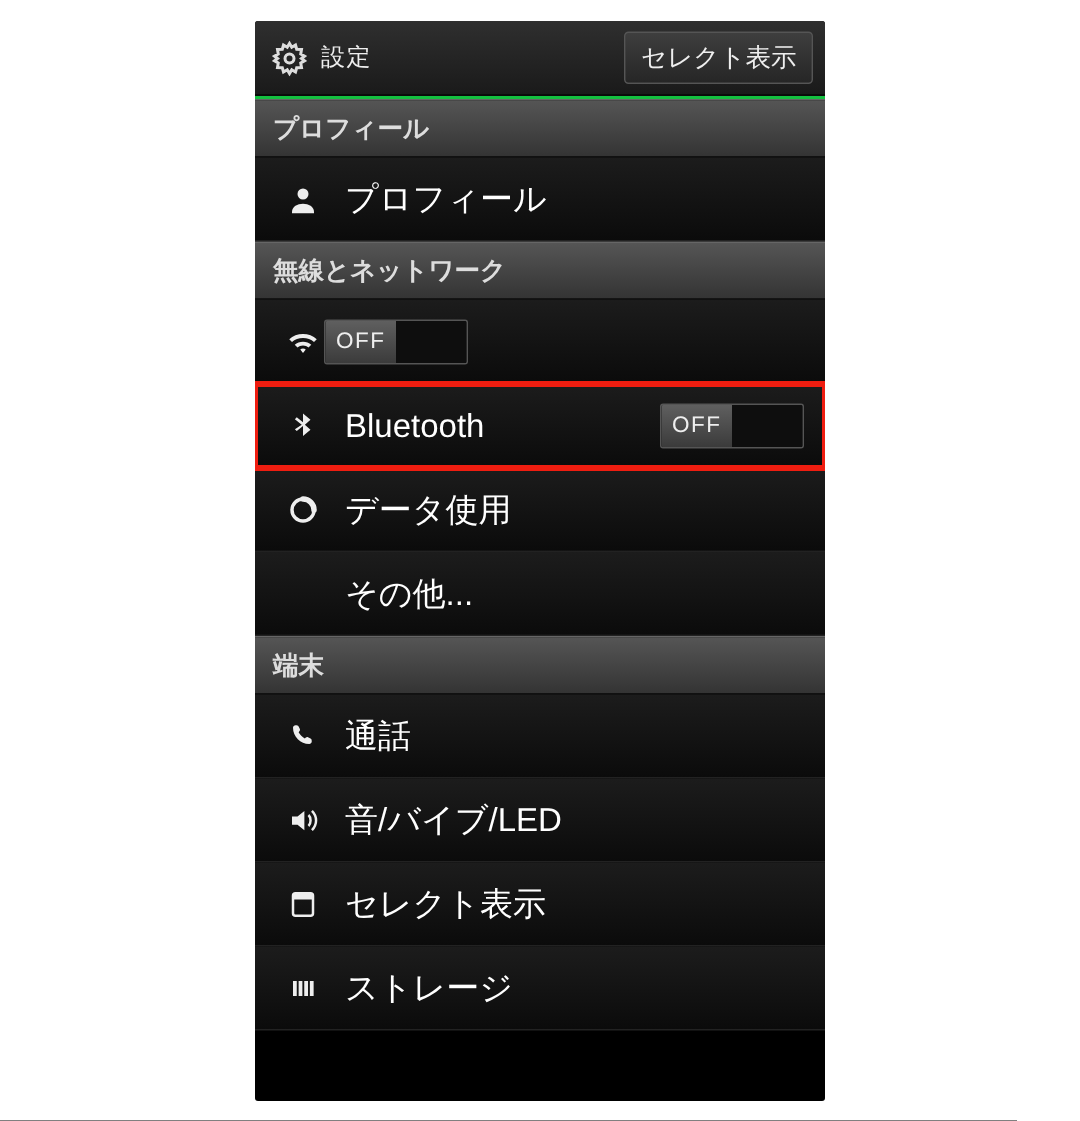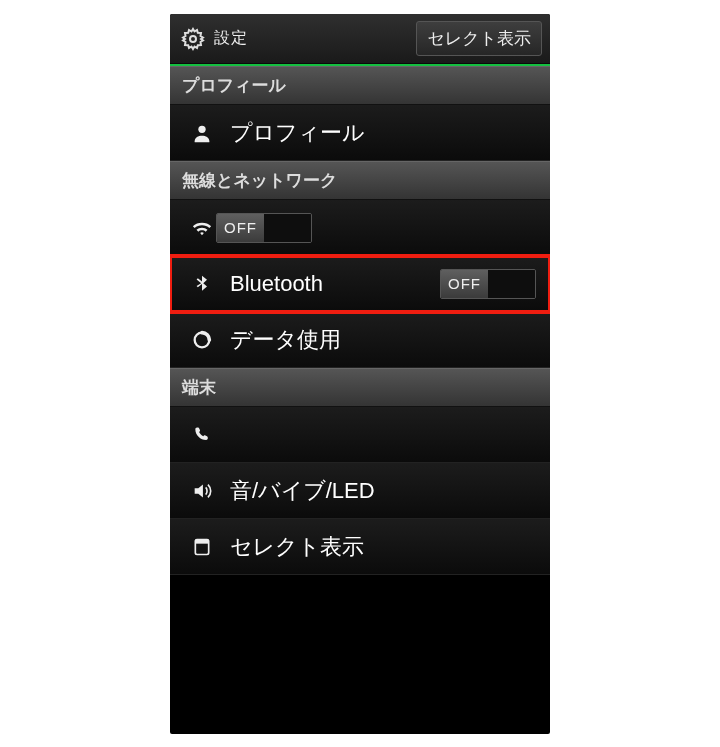--- a/index.html
+++ b/index.html
@@ -121,29 +121,33 @@
   <div class="row">
     <span class="ico">
       <svg viewBox="0 0 24 24" width="22" height="22" fill="none" stroke="#eee" stroke-width="2.5">
           <circle cx="12" cy="12" r="8"></circle>
           <path d="M12 4a8 8 0 018 8" stroke="#eee" stroke-width="4" stroke-linecap="round"></path>
         </svg>
     </span>
     <span class="lbl">データ使用</span>
   </div>
 
+  <div class="row noicon">
+    <span class="lbl">その他...</span>
+  </div>
 
   <div class="cat">端末</div>
 
   <div class="row">
     <span class="ico">
       <svg viewBox="0 0 24 24" width="20" height="20" fill="#eee">
           <path d="M6 3c1 0 2 0 2.5 1l1 2c.5 1-.5 2-1 2.5 1 2 3 4 5 5 .5-.5 1.5-1.5 2.5-1l2 1c1 .5 1 1.5 1 2.5 0 1-1 2-2 2-7 0-13-6-13-13 0-1 1-2 2-2z"></path>
         </svg>
     </span>
+    <span class="lbl">通話</span>
   </div>
 
   <div class="row">
     <span class="ico">
       <svg viewBox="0 0 24 24" width="22" height="22" fill="#eee">
           <path d="M4 9h4l5-4v14l-5-4H4z"></path>
           <path d="M16 8c1 1 1.5 2.5 1.5 4s-.5 3-1.5 4M18.5 5c2 2 3 4.5 3 7s-1 5-3 7" fill="none" stroke="#eee" stroke-width="1.8"></path>
         </svg>
     </span>
     <span class="lbl">音/バイブ/LED</span>
@@ -153,14 +157,25 @@
   <div class="row">
     <span class="ico">
       <svg viewBox="0 0 24 24" width="20" height="20" fill="#eee">
           <rect x="4" y="3" width="16" height="18" rx="2" fill="none" stroke="#eee" stroke-width="2"></rect>
           <rect x="4" y="3" width="16" height="5"></rect>
         </svg>
     </span>
     <span class="lbl">セレクト表示</span>
   </div>
 
+  <div class="row">
+    <span class="ico">
+      <svg viewBox="0 0 24 24" width="20" height="20" fill="#eee">
+          <rect x="4" y="6" width="3" height="12"></rect>
+          <rect x="8.5" y="6" width="3" height="12"></rect>
+          <rect x="13" y="6" width="3" height="12"></rect>
+          <rect x="17.5" y="6" width="3" height="12"></rect>
+        </svg>
+    </span>
+    <span class="lbl">ストレージ</span>
+  </div>
 
 </div>
 
 </body></html>

